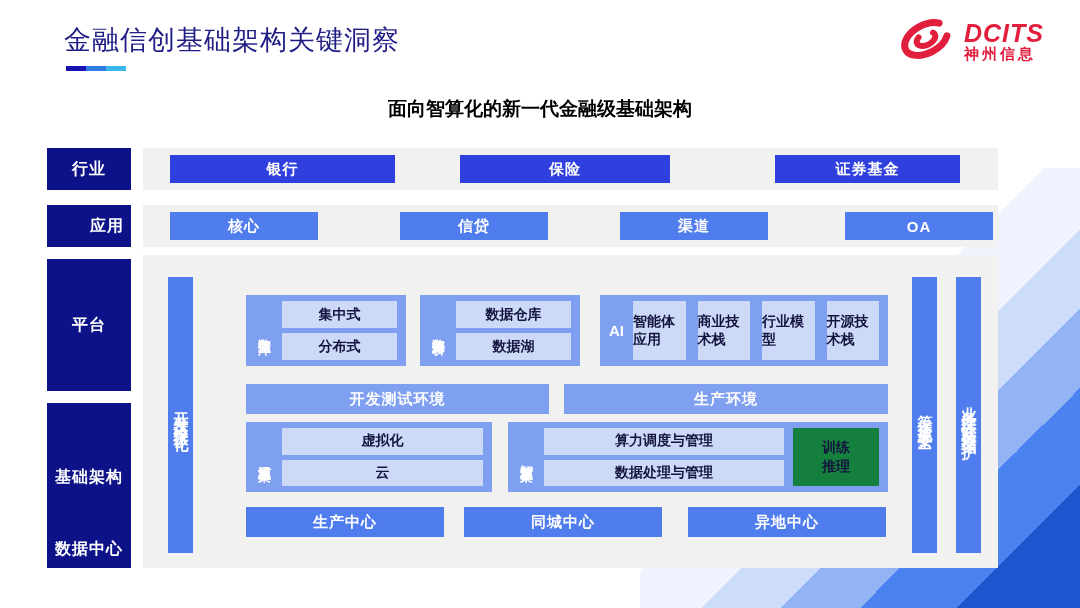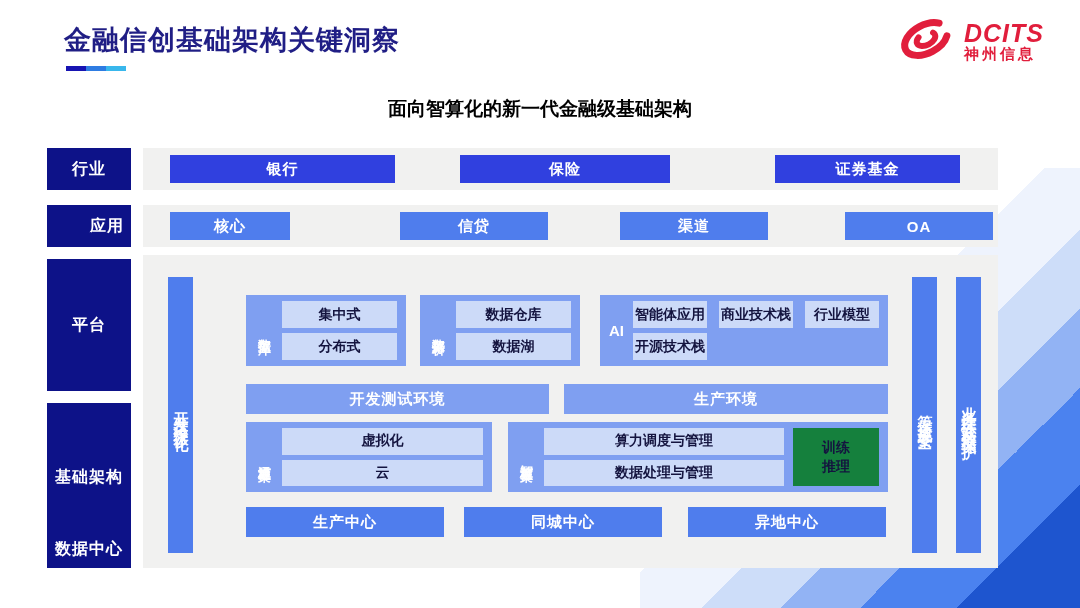--- a/index.html
+++ b/index.html
@@ -19,21 +19,21 @@
       #eef3fd 46% 57%,
       #cdddf9 57% 66%,
       #92b3f4 66% 75%,
       #4b82ef 75% 86%,
       #1e55cf 86% 100%);
   }
 
   
   .page-title {
     position: absolute; left: 64px; top: 22px; margin: 0;
-    font-size: 27px; font-weight: bold; color: #201e85; letter-spacing: 1px; z-index: 2;
+    font-size: 27px; font-weight: normal; color: #201e85; letter-spacing: 1px; z-index: 2;
   }
   .underline { position: absolute; left: 66px; top: 66px; display: flex; height: 5px; z-index: 2; }
   .underline span { display: block; width: 20px; height: 5px; }
   .u1 { background: #1714b2; } .u2 { background: #2e7ce2; } .u3 { background: #39b7ec; }
 
   .logo { position: absolute; right: 36px; top: 16px; display: flex; align-items: center; gap: 9px; z-index: 2; }
   .logo-text { display: flex; flex-direction: column; line-height: 1.05; }
   .logo-brand { font-size: 25px; font-weight: bold; font-style: italic; color: #e11e3c; letter-spacing: 1px; }
   .logo-company { font-size: 15px; font-weight: bold; color: #e11e3c; letter-spacing: 3px; }
 
@@ -85,21 +85,21 @@
   }
   .boxcol { flex: 1; display: flex; flex-direction: column; gap: 5px; }
   .lightbox {
     background: #ccdaf8; color: #14143f; font-weight: 600; font-size: 14px; flex: 1;
     display: flex; align-items: center; justify-content: center;
   }
   .group-db { left: 103px; top: 40px; width: 160px; height: 71px; }
   .group-an { left: 277px; top: 40px; width: 160px; height: 71px; }
   .group-ai { left: 457px; top: 40px; width: 288px; height: 71px; }
   .ai-label { color: #fff; font-weight: bold; font-size: 15px; display: flex; align-items: center; }
-  .ai-grid { flex: 1; display: grid; grid-template-columns: 1fr 1fr 1fr; gap: 5px 12px; }
+  .ai-grid { flex: 1; display: grid; grid-template-columns: 1fr 1fr 1fr 1fr; gap: 5px 12px; }
 
   .envbar {
     position: absolute; top: 129px; height: 30px; background: #7f9ff1; color: #fff;
     font-weight: bold; font-size: 15px; display: flex; align-items: center; justify-content: center;
     letter-spacing: 1px;
   }
   .env-dev  { left: 103px; width: 303px; }
   .env-prod { left: 421px; width: 324px; }
 
   .group-fw-general { left: 103px; top: 167px; width: 246px; height: 70px; }
@@ -156,21 +156,21 @@
   <div class="side-label sl-3">基础架构</div>
   <div class="side-label sl-4">数据中心</div>
 
   <div class="strip strip-industry">
     <div class="btn royal" style="left:27px;width:225px;">银行</div>
     <div class="btn royal" style="left:317px;width:210px;">保险</div>
     <div class="btn royal" style="left:632px;width:185px;">证券基金</div>
   </div>
 
   <div class="strip strip-application">
-    <div class="btn blue" style="left:27px;width:120px;">核心</div>
+    <div class="btn blue" style="left:27px;width:148px;">核心</div>
     <div class="btn blue" style="left:257px;width:148px;text-align:right;">信贷</div>
     <div class="btn blue" style="left:477px;width:148px;">渠道</div>
     <div class="btn blue" style="left:702px;width:148px;">OA</div>
   </div>
 
   <div class="strip panel">
 
     <div class="vbar vbar-devops">开发运维一体化</div>
 
     <div class="group group-db">

